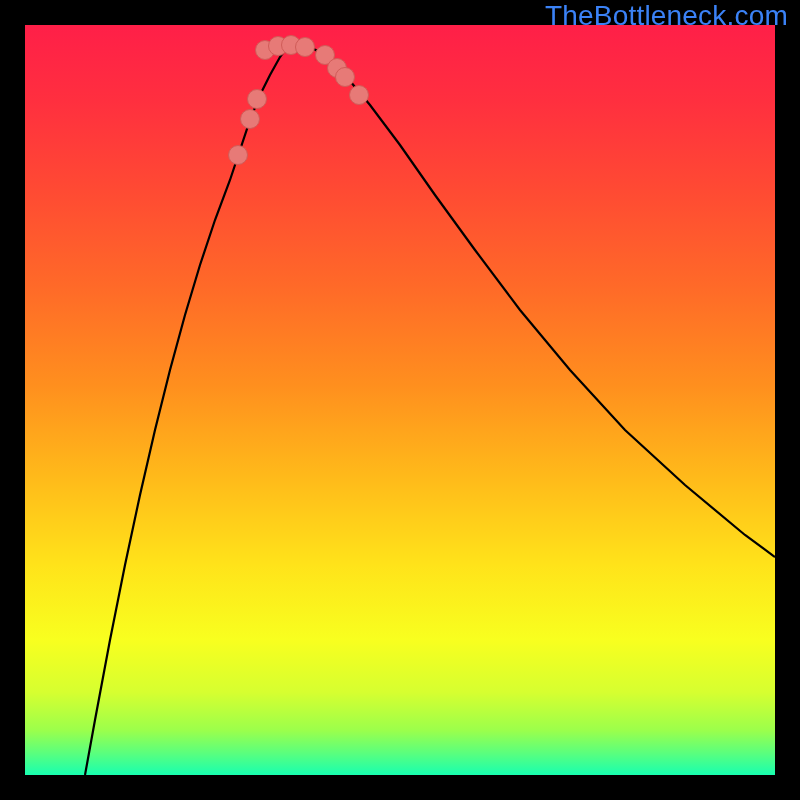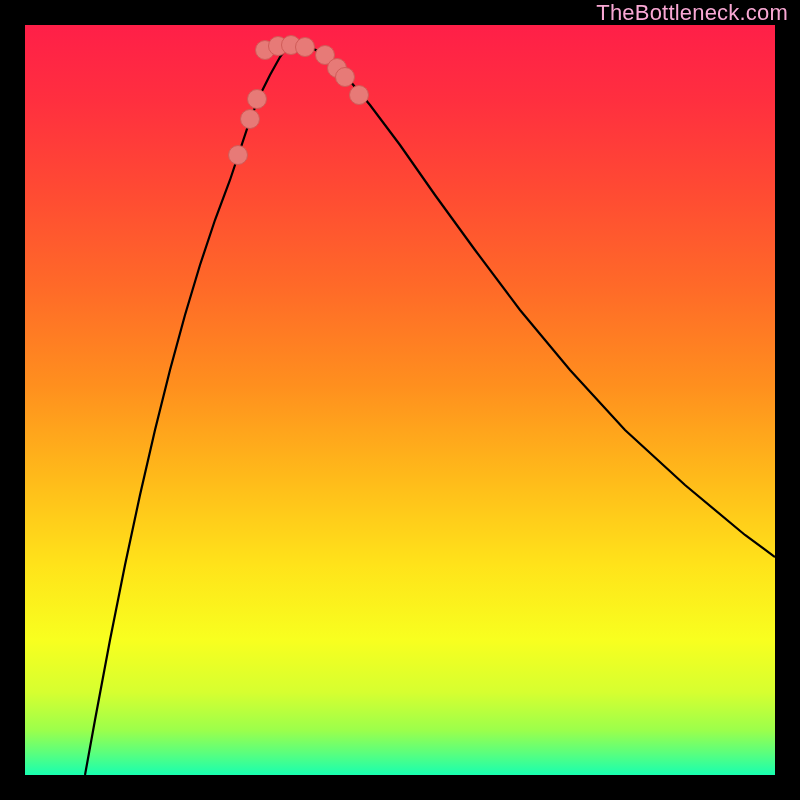--- a/index.html
+++ b/index.html
@@ -23,22 +23,22 @@
     position: absolute;
     inset: 0;
   }
   svg {
     display: block;
   }
   .watermark {
     position: absolute;
     top: 0px;
     right: 12px;
-    color: #f9a8d4;
-    font-size: 22px;
+    color: #3b82f6;
+    font-size: 28px;
     letter-spacing: 0.2px;
     font-weight: 500;
     user-select: none;
   }
 </style>
 </head>
 <body>
 
 <div class="watermark">TheBottleneck.com</div>
 

